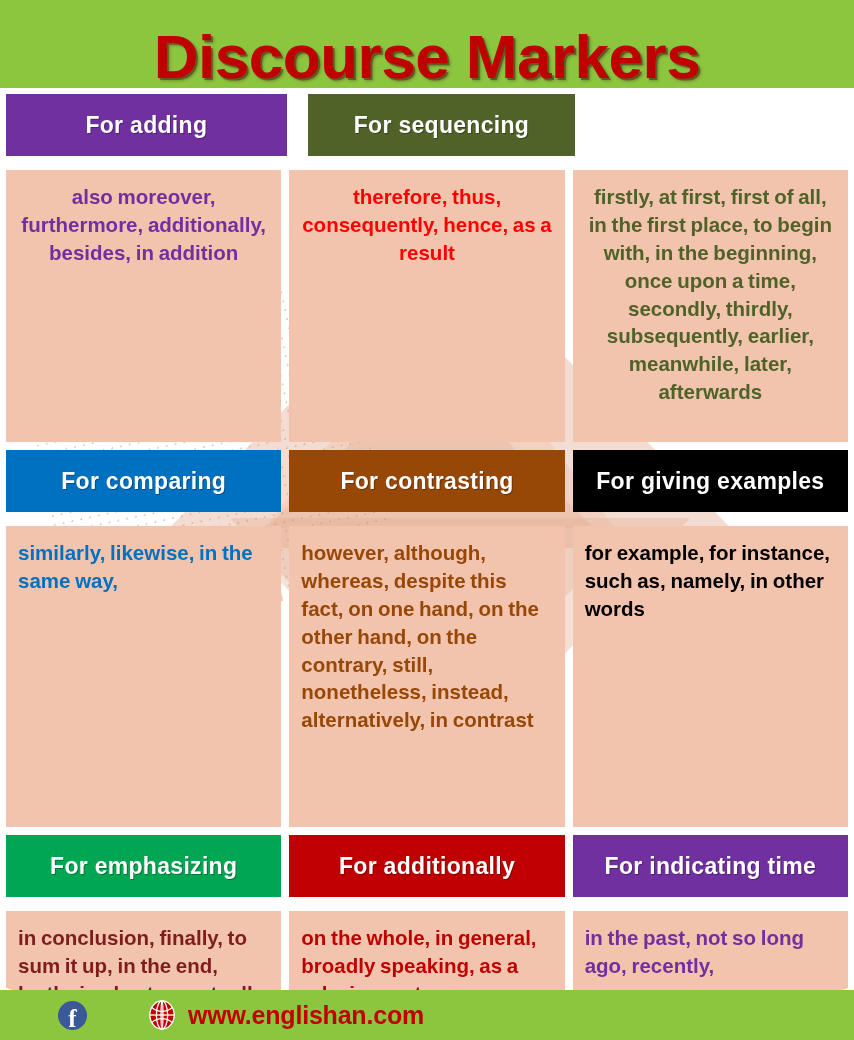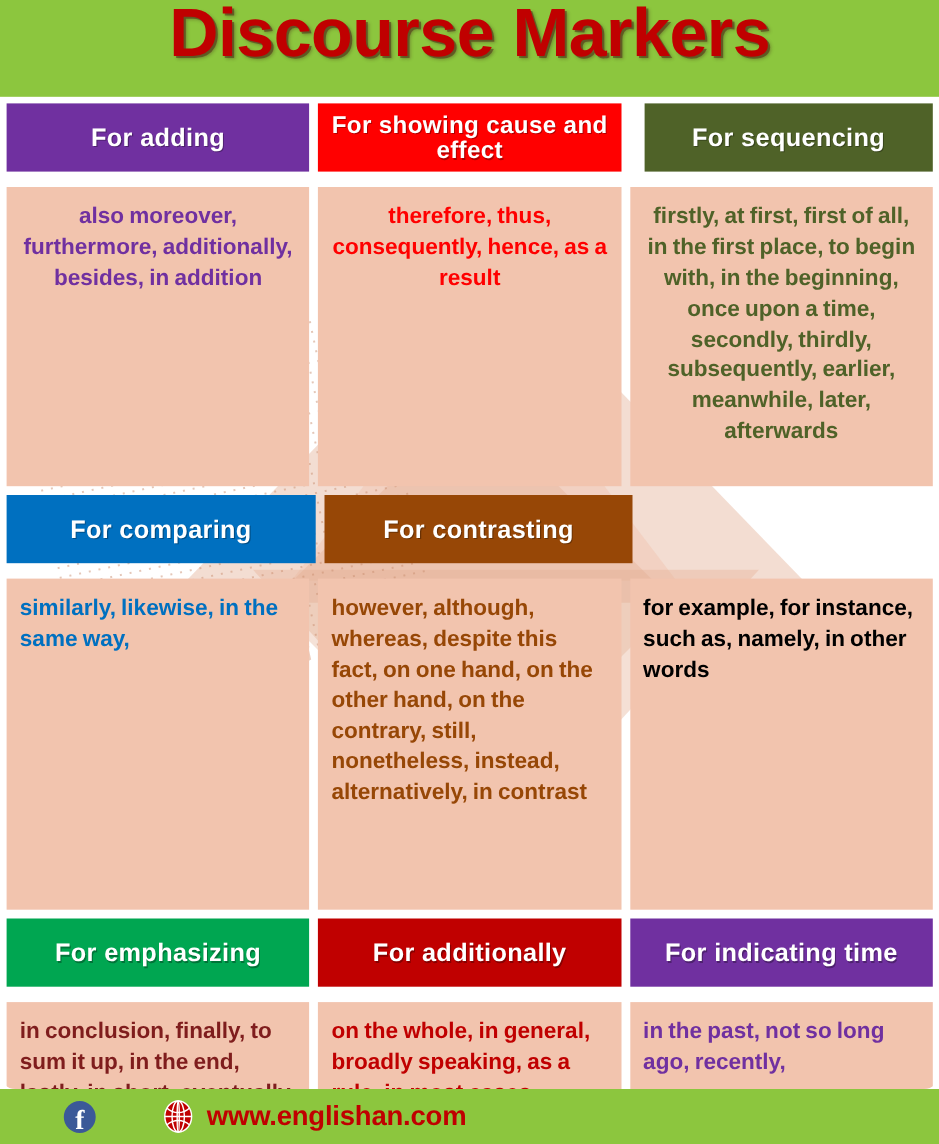--- a/index.html
+++ b/index.html
@@ -24,21 +24,21 @@
     background: #ffffff;
     display: flex;
     flex-direction: column;
   }
 
   
   .title-bar {
     flex: 0 0 88px;
     background: #8CC63E;
     display: flex;
-    align-items: flex-start;
+    align-items: flex-end;
     justify-content: center;
     position: relative;
     z-index: 3;
   }
   .title-text {
     font-family: "Liberation Sans", sans-serif;
     font-size: 62px;
     font-weight: bold;
     color: #C00000;
     letter-spacing: -0.5px;
@@ -236,23 +236,20 @@
       <div class="wm-dots"></div>
       <div class="wm-www">www</div>
     </div>
 
     <div class="row r1">
       <div class="head-row">
         <div class="col">
           <div class="cell-head" style="background-color: rgb(112, 48, 160);">For adding</div>
         </div>
         <div class="col">
-          <div class="cell-head two-line" style="background-color: rgb(255, 0, 0);">For showing cause and effect</div>
-        </div>
-        <div class="col">
           <div class="cell-head" style="background-color: rgb(79, 98, 40); margin-left: 13px;">For sequencing</div>
         </div>
       </div>
       <div class="body-row">
         <div class="col">
           <div class="cell-body" style="color: rgb(112, 48, 160);">also moreover, furthermore, additionally, besides, in addition</div>
         </div>
         <div class="col">
           <div class="cell-body" style="color: rgb(255, 0, 0);">therefore, thus, consequently, hence, as a result</div>
         </div>
@@ -262,20 +259,23 @@
       </div>
     </div>
 
     <div class="row r2">
       <div class="head-row">
         <div class="col">
           <div class="cell-head" style="background-color: rgb(0, 112, 192);">For comparing</div>
         </div>
         <div class="col">
           <div class="cell-head" style="background-color: rgb(151, 71, 6);">For contrasting</div>
+        </div>
+        <div class="col">
+          <div class="cell-head" style="background-color: rgb(0, 0, 0);">For giving examples</div>
         </div>
       </div>
       <div class="body-row">
         <div class="col">
           <div class="cell-body" style="color: rgb(0, 112, 192);">similarly, likewise, in the same way,</div>
         </div>
         <div class="col">
           <div class="cell-body" style="color: rgb(151, 71, 6);">however, although, whereas, despite this fact, on one hand, on the other hand, on the contrary, still, nonetheless, instead, alternatively, in contrast</div>
         </div>
         <div class="col">

